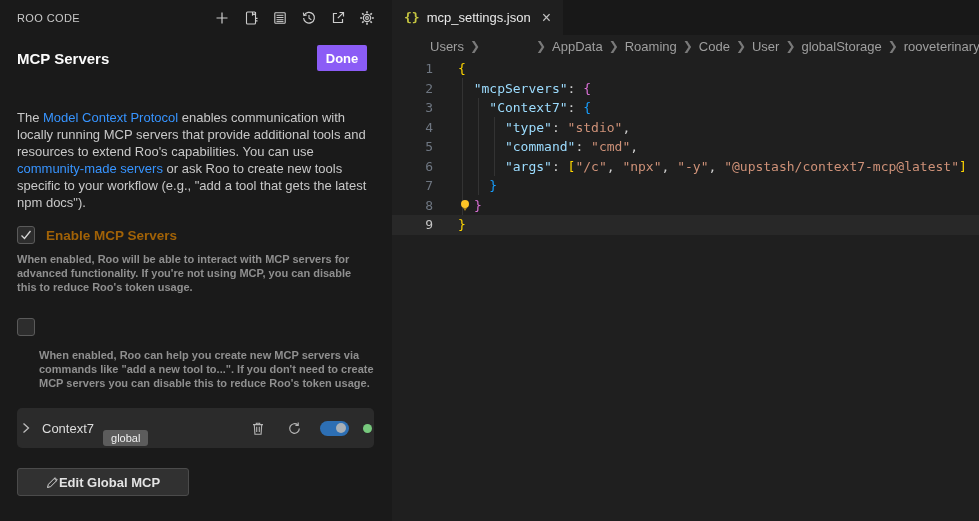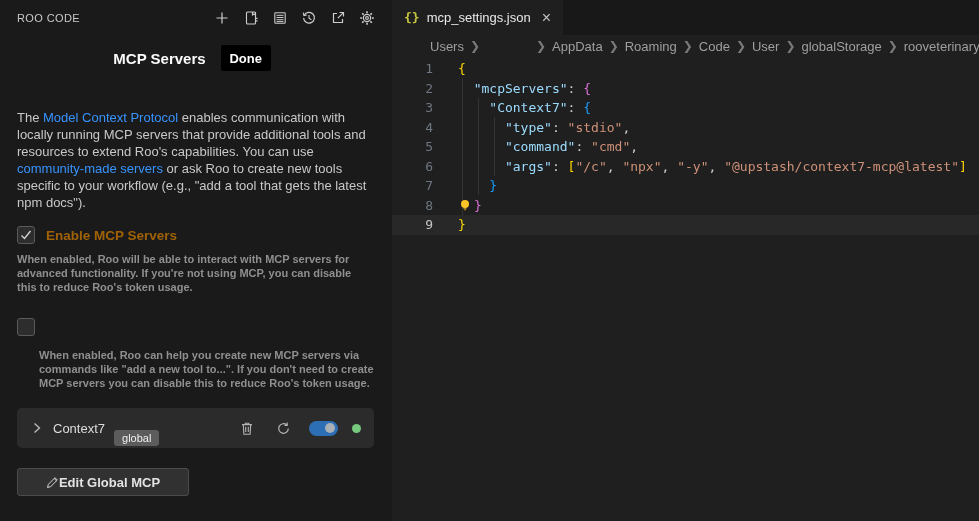--- a/index.html
+++ b/index.html
@@ -11,40 +11,40 @@
   }
   
   .panel { position:absolute; left:0; top:0; width:392px; height:521px; background:#1a1a1a; }
   .panel-header { position:absolute; left:17px; right:14px; top:8px; height:20px;
     display:flex; align-items:center; justify-content:space-between;gap:36px; }
   .brand { font-size:11px; color:#c9c9c9; letter-spacing:.4px; }
   .hdr-icons { display:flex; align-items:center; gap:7px; }
   .hdr-icons .ibtn { width:22px; height:20px; display:flex; align-items:center; justify-content:center; cursor:pointer; }
   .hdr-icons svg { display:block; }
   .title-row { position:absolute; left:17px; right:25px; top:44px; height:28px;
-    display:flex; align-items:center; justify-content:center; }
+    display:flex; align-items:center; justify-content:space-between; }
   .page-title { font-size:15px; font-weight:700; color:#fbfbfb; }
-  .done-btn { width:50px; height:26px; background:#000000; color:#fff; border:none;
+  .done-btn { width:50px; height:26px; background:#8b5cf6; color:#fff; border:none;
     border-radius:2px; font-family:inherit; font-size:13px; font-weight:700; cursor:pointer;
     display:flex; align-items:center; justify-content:center;margin-left:15px; }
   .intro { position:absolute; left:17px; top:109px; width:358px; font-size:13px;
     line-height:17px; color:#c8c8c8; }
   .intro a { color:#3794ff; text-decoration:none; }
   .cb-row { position:absolute; left:17px; display:flex; align-items:center; gap:11px; }
   .cb-row-1 { top:226px; } .cb-row-2 { top:318px; }
   .checkbox { width:18px; height:18px; background:#2d2d2d; border:1px solid #5a5a5a;
     border-radius:3px; display:flex; align-items:center; justify-content:center; cursor:pointer; }
   .checkbox svg { display:none; }
   .checkbox.checked svg { display:block; }
   .cb-label { font-size:13.5px; font-weight:700; color:#a16207; }
   .desc { position:absolute; left:17px; width:352px; font-size:11px; line-height:14px; color:#8f8f8f;font-weight:bold; }
   .desc-1 { top:252px; } .desc-2 { top:348px;margin-left:22px; }
   
   .server-card { position:absolute; left:17px; top:408px; width:357px; height:40px;
-    background:#2b2b2b; border-radius:5px; display:flex; align-items:center; padding:0 13px; }
+    background:#2b2b2b; border-radius:5px; display:flex; align-items:center; padding:0 2px; }
   .chev-btn { width:14px; height:16px; display:flex; align-items:center; justify-content:center; cursor:pointer; }
   .server-name { font-size:13px; color:#dcdcdc; margin-left:9px; }
   .scope-badge { margin-left:9px; background:#5c5c5c; color:#efefef; font-size:11px;
     padding:2px 8px; border-radius:3px;margin-top:20px; }
   .card-spacer { flex:1; }
   .card-icon { width:18px; height:18px; display:flex; align-items:center; justify-content:center; cursor:pointer; }
   .restart-icon-btn { margin-left:18px; }
   .toggle { margin-left:17px; width:29px; height:15px; border-radius:8px; background:#2d6fb4;
     position:relative; cursor:pointer; }
   .toggle .knob { position:absolute; top:2.5px; width:10px; height:10px; border-radius:50%;

